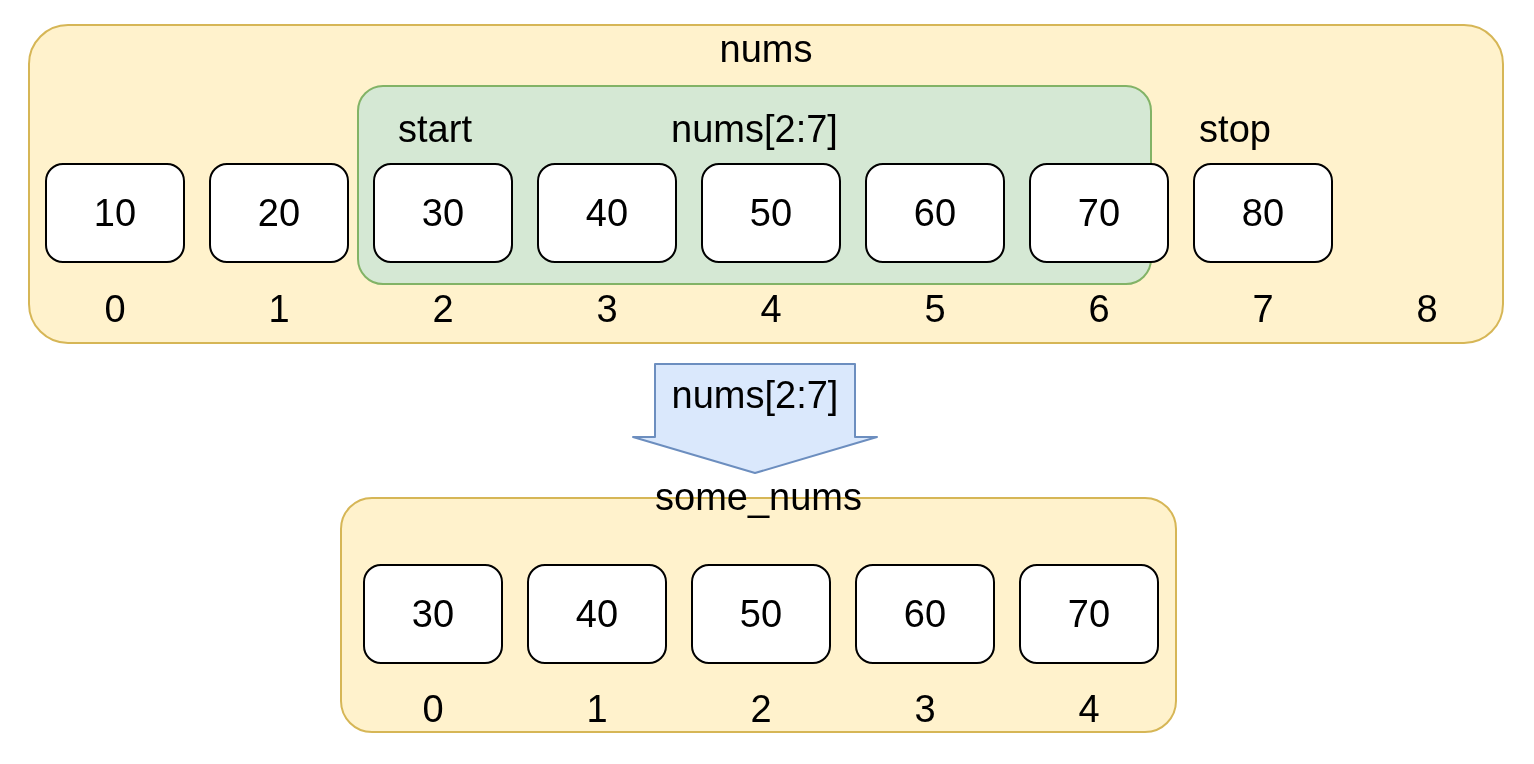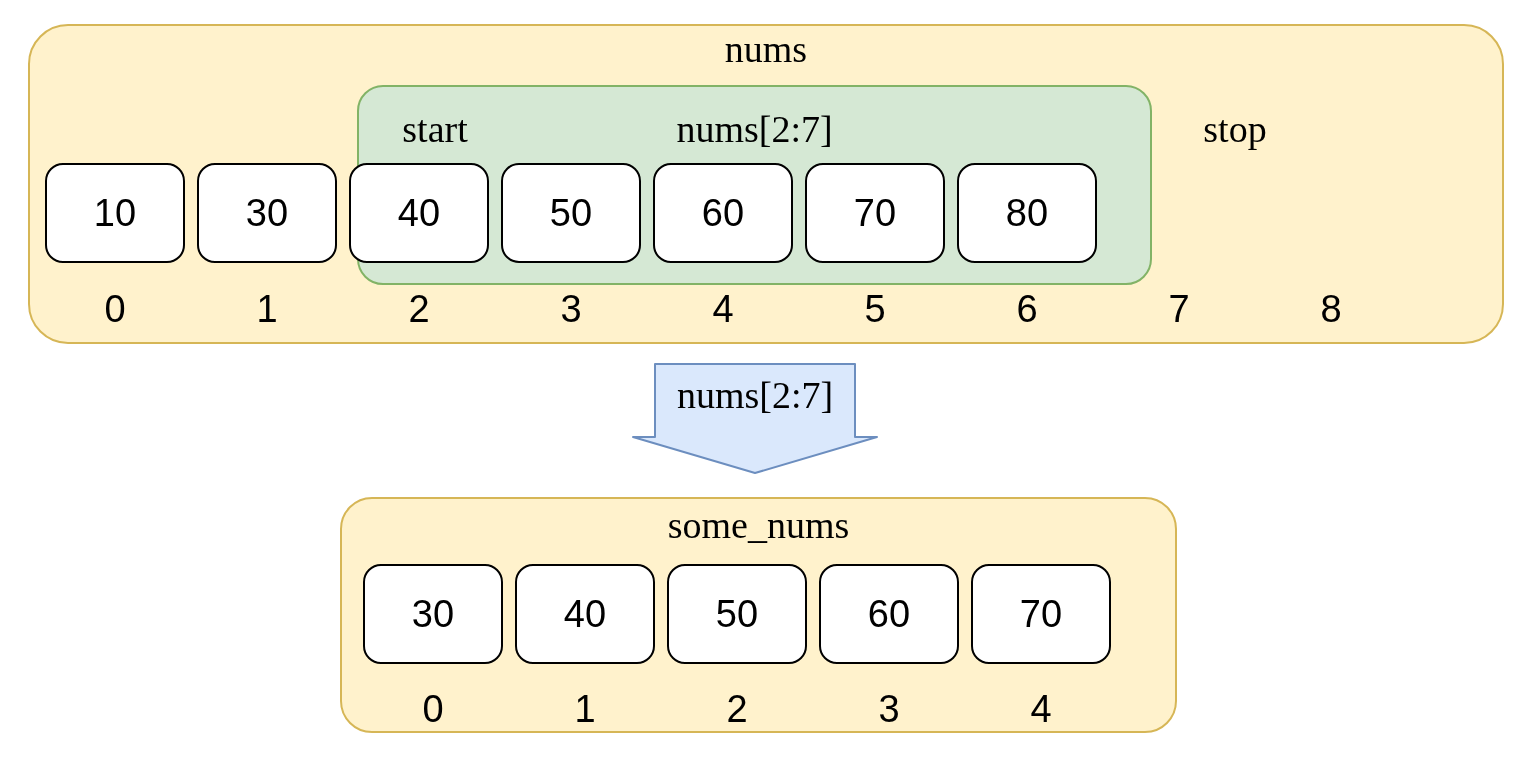--- a/index.html
+++ b/index.html
@@ -47,32 +47,31 @@
     background: var(--slice-fill);
     border: 2px solid var(--slice-border);
     border-radius: 26px;
   }
   .diagram-label {
     position: absolute;
     text-align: center;
     font-size: 38px;
     line-height: 46px;
     white-space: nowrap;
-    font-family: Liberation Serif, serif;
   }
   .nums-title   { left: 28px;  top: 26px;  width: 1476px; }
   .slice-title  { left: 357px; top: 106px; width: 795px; }
   .start-label  { left: 365px; top: 106px; width: 140px; }
   .stop-label   { left: 1165px; top: 106px; width: 140px; }
-  .some-title   { left: 340px; top: 502px; width: 837px; }
+  .some-title   { left: 340px; top: 474px; width: 837px; }
   .arrow-label  { left: 620px; top: 372px; width: 270px; }
   .cells-row, .indices-row {
     position: absolute;
     display: flex;
-    gap: 12px;
+    gap: 24px;
   }
   .nums-cells    { left: 45px;  top: 163px; }
   .nums-indices  { left: 45px;  top: 286px; }
   .some-cells    { left: 363px; top: 564px; }
   .some-indices  { left: 363px; top: 686px; }
   .cell {
     width: 140px; height: 100px;
     background: var(--cell-fill);
     border: 2.5px solid var(--cell-border);
     border-radius: 18px;
@@ -108,20 +107,21 @@
 
   <div class="slice-region"></div>
 
   <div class="diagram-label nums-title">nums</div>
   <div class="diagram-label slice-title">nums[2:7]</div>
   <div class="diagram-label stop-label">stop</div>
   <div class="diagram-label start-label">start</div>
 
   <div class="cells-row nums-cells" id="nums-cells">
       <div class="cell">10</div>
+      <div class="cell">20</div>
       <div class="cell">30</div>
       <div class="cell">40</div>
       <div class="cell">50</div>
       <div class="cell">60</div>
       <div class="cell">70</div>
       <div class="cell">80</div>
     </div>
   <div class="indices-row nums-indices" id="nums-indices">
       <div class="index-label">0</div>
       <div class="index-label">1</div>

